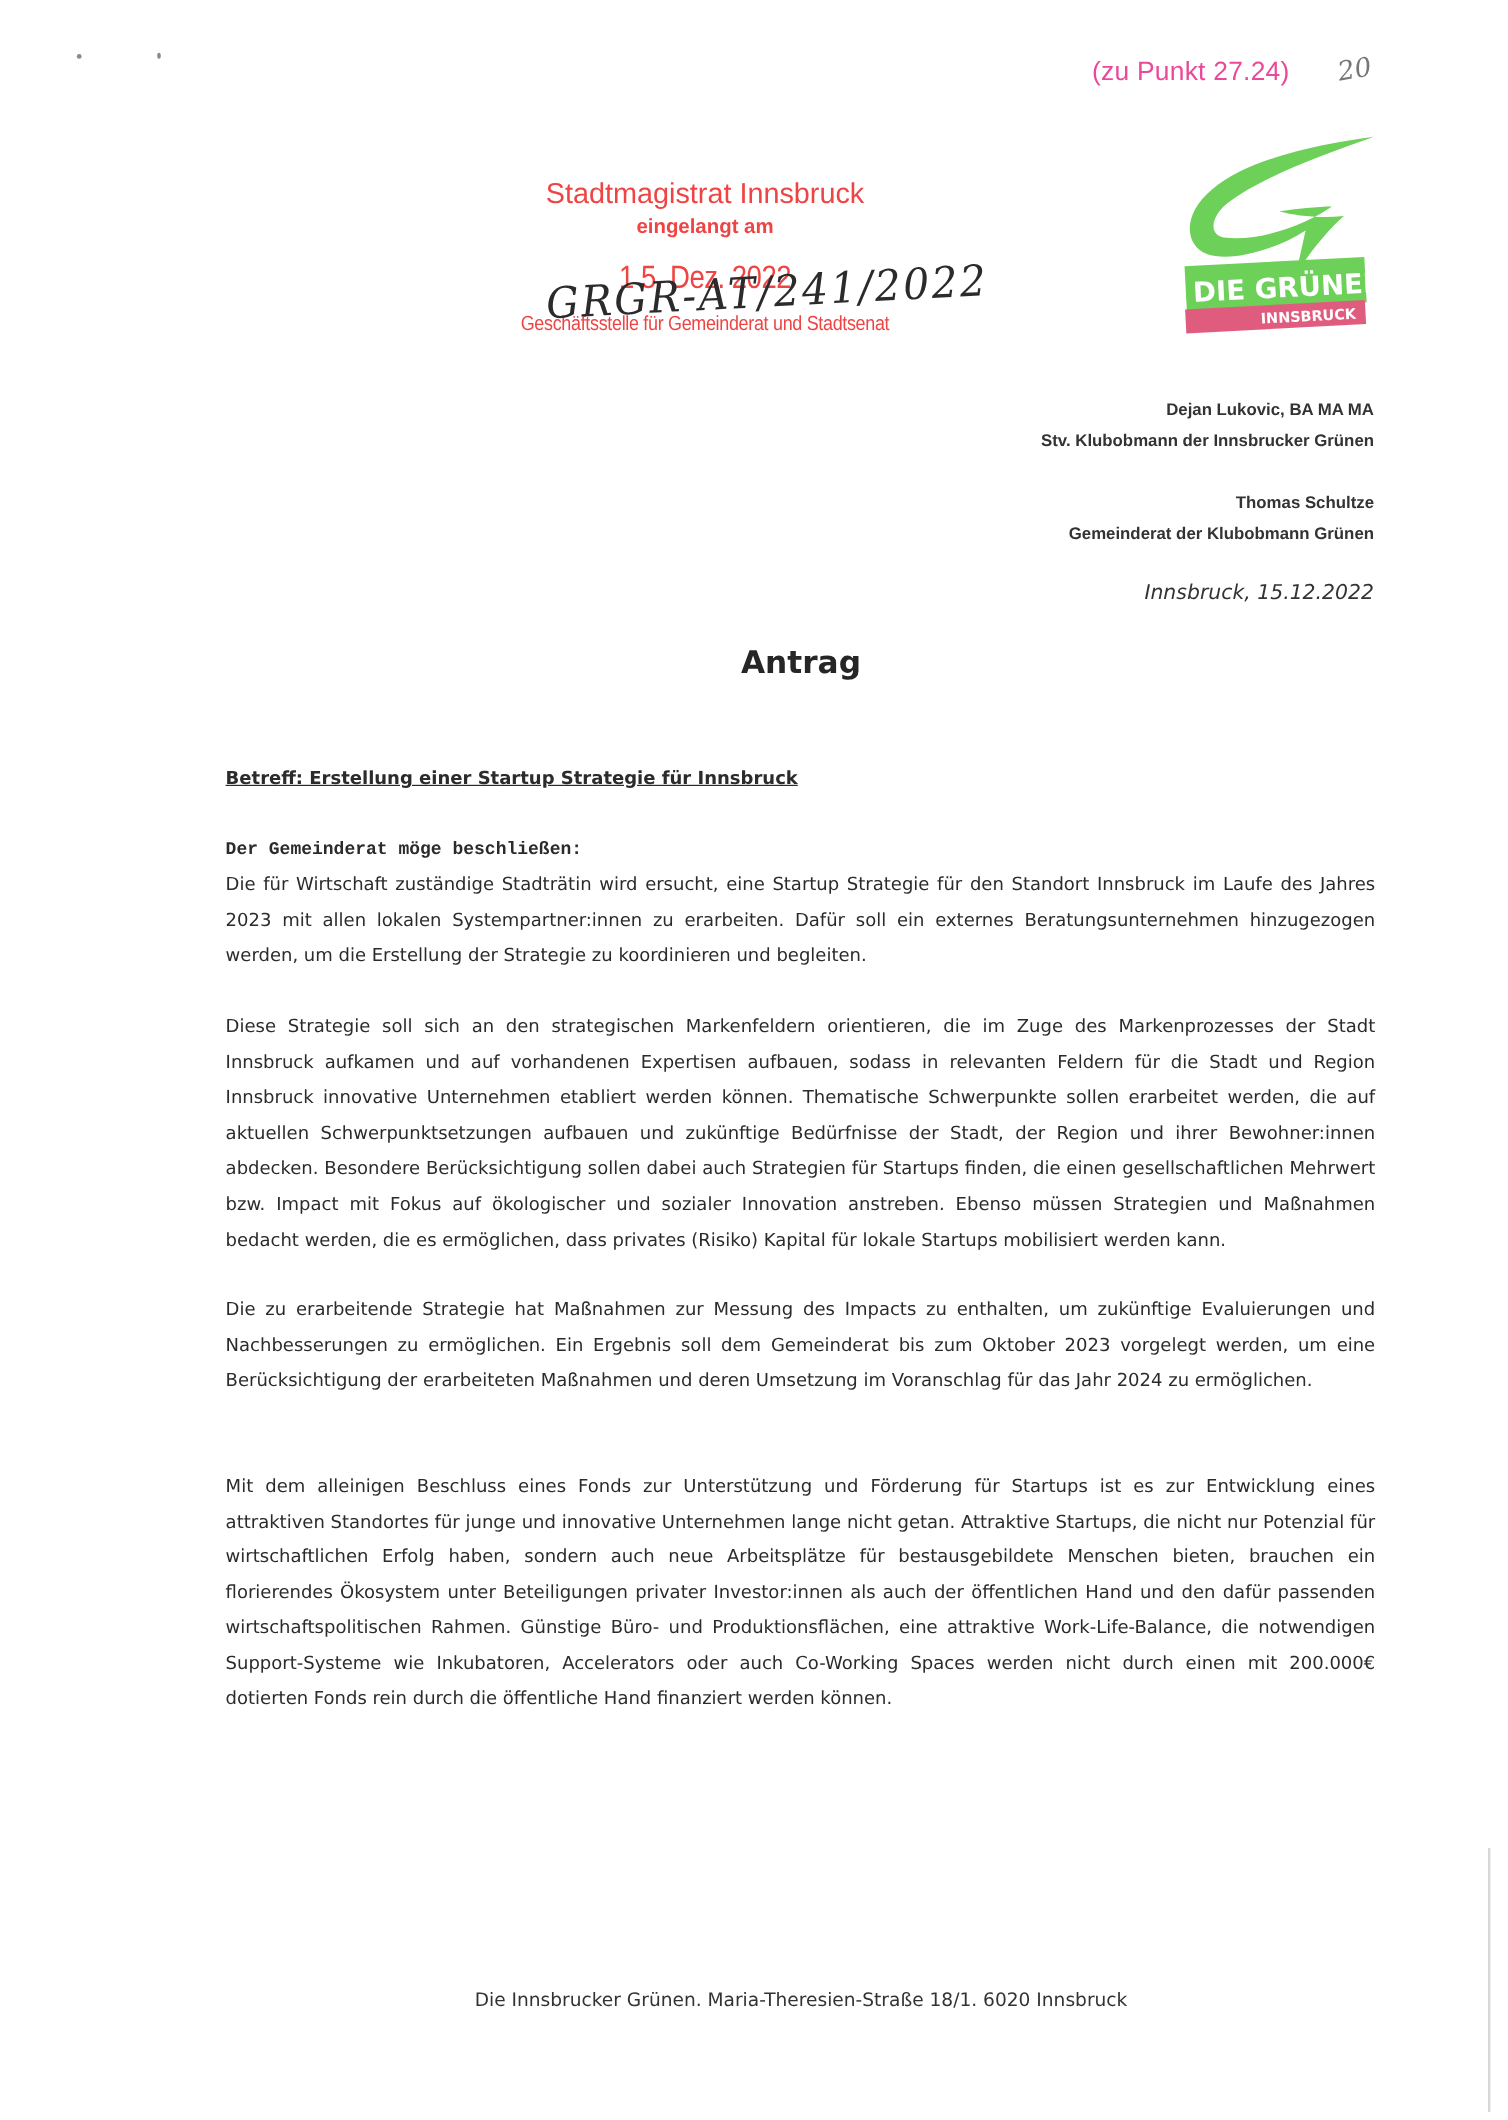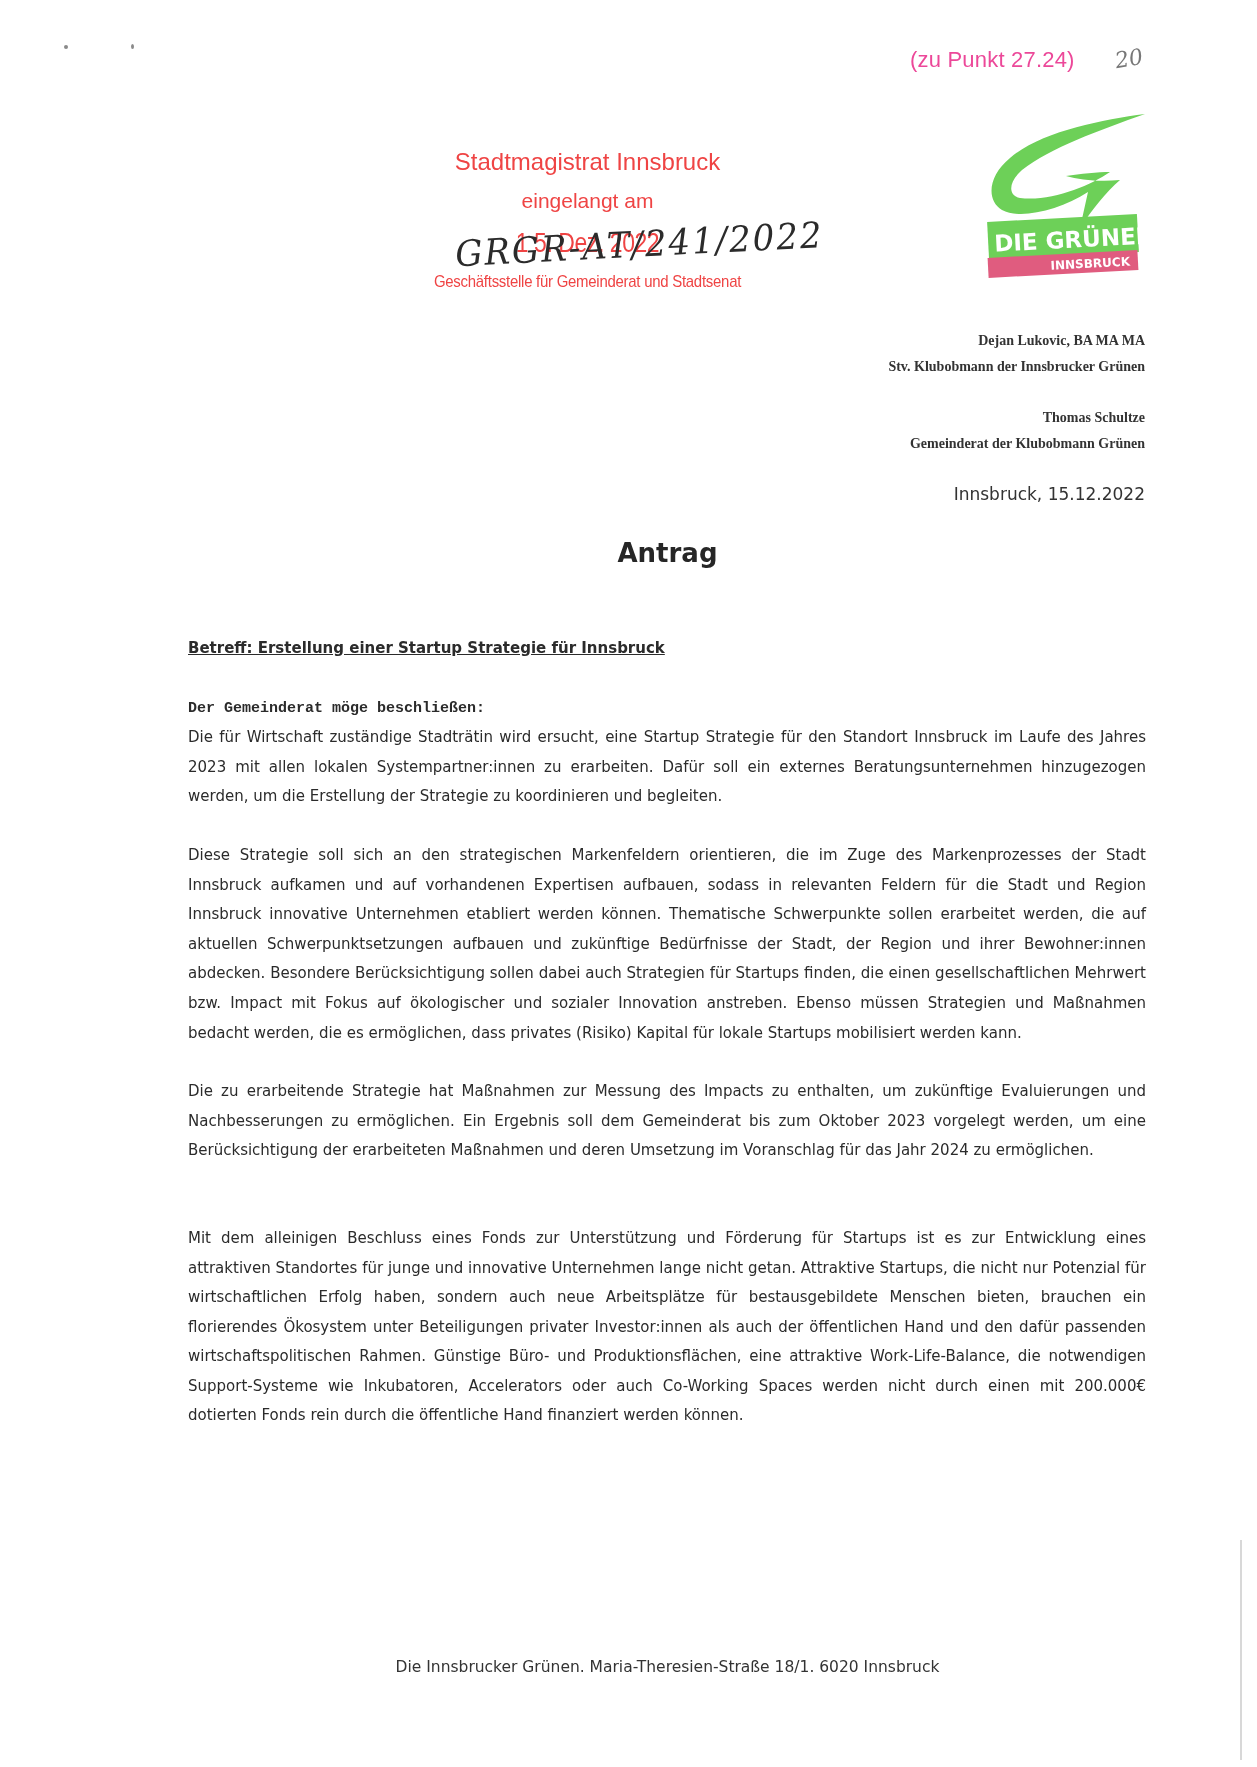--- a/index.html
+++ b/index.html
@@ -8,33 +8,33 @@
   .abs { position:absolute; }
   .scan-speck { position:absolute; width:4px; height:4px; border-radius:50%; background:#8a8a8a; }
   .scan-edge { position:absolute; left:1240px; top:1540px; width:2px; height:220px; background:#d8d8d8; }
 
   .agenda-ref { left:910px; top:47px; font-size:22px; color:#ec4899; letter-spacing:0.2px; }
   .page-no { left:1115px; top:46px; font-family:"DejaVu Serif", serif; font-style:italic;
              font-size:22px; color:#777; transform:rotate(-10deg); }
 
   .stamp { left:410px; top:147px; width:355px; text-align:center; color:#ef4444; }
   .stamp .s1 { font-size:24px; line-height:30px; }
-  .stamp .s2 { font-size:21px; line-height:22px; margin-top:13px; }
+  .stamp .s2 { font-size:17px; line-height:22px; margin-top:1px;font-weight:bold; }
   .stamp .s3 { font-size:27px; line-height:30px; margin-top:16px; letter-spacing:-0.5px; transform:scaleX(0.85); }
   .stamp .s4 { font-size:17px; line-height:20px; margin-top:14px; transform:scaleX(0.88); letter-spacing:-0.3px; }
   .handwritten { left:455px; top:224px; font-family:"DejaVu Serif", serif; font-style:italic;
                  font-size:34px; color:#2b2b2b; letter-spacing:2px; transform:rotate(-3deg) scaleY(1.05); }
 
   .logo { left:980px; top:110px; width:170px; height:170px; }
   .logo svg { width:170px; height:170px; display:block; }
 
-  .author-block { right:112px; top:328px; text-align:right; font-family:Liberation Serif, serif;
+  .author-block { right:112px; top:328px; text-align:right; font-family:Liberation Sans, sans-serif;
                   font-size:14px; font-weight:bold; color:#333; line-height:26px; }
   .author-block .gap { height:25px; }
-  .place-date { right:112px; top:484px; font-family:"DejaVu Sans", sans-serif; font-size:17px; color:#333; }
+  .place-date { right:112px; top:484px; font-family:"DejaVu Sans", sans-serif; font-size:17px; color:#333;font-style:italic; }
 
   .doc-title { left:0; width:1335px; top:538px; text-align:center; font-family:"DejaVu Sans", sans-serif;
                font-weight:bold; font-size:26px; color:#262626; }
 
   .content { left:188px; top:634px; width:958px; font-family:"DejaVu Sans", sans-serif;
              font-size:15px; line-height:29.6px; color:#2b2b2b; }
   .content p { margin:0; text-align:justify; }
   .subject { font-weight:bold; text-decoration:underline; margin-bottom:30px !important; }
   .heading { font-weight:bold;font-family:Liberation Mono, monospace; }
   .para-gap { height:29px; }

